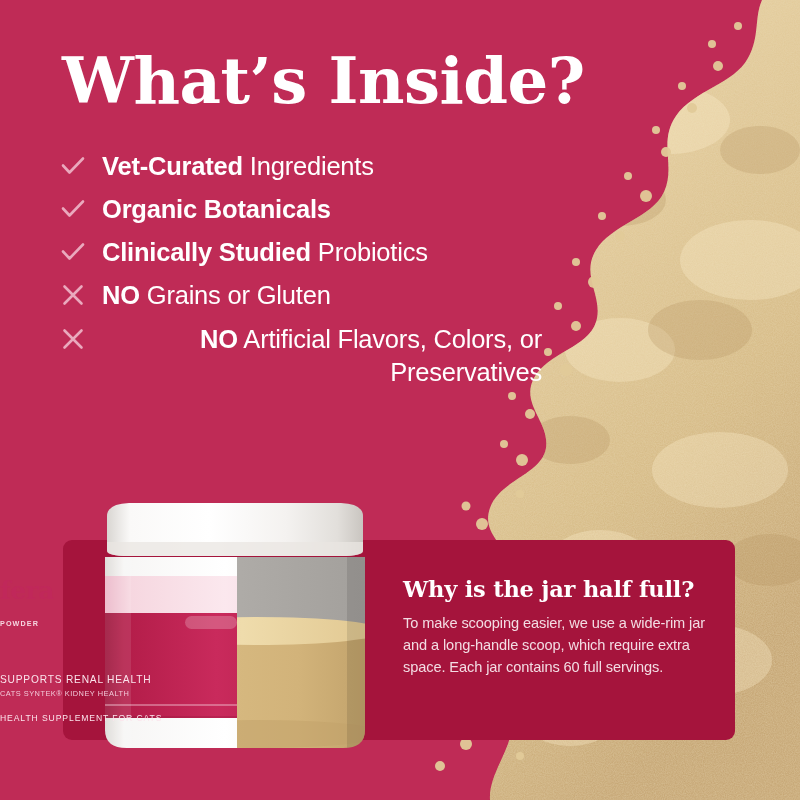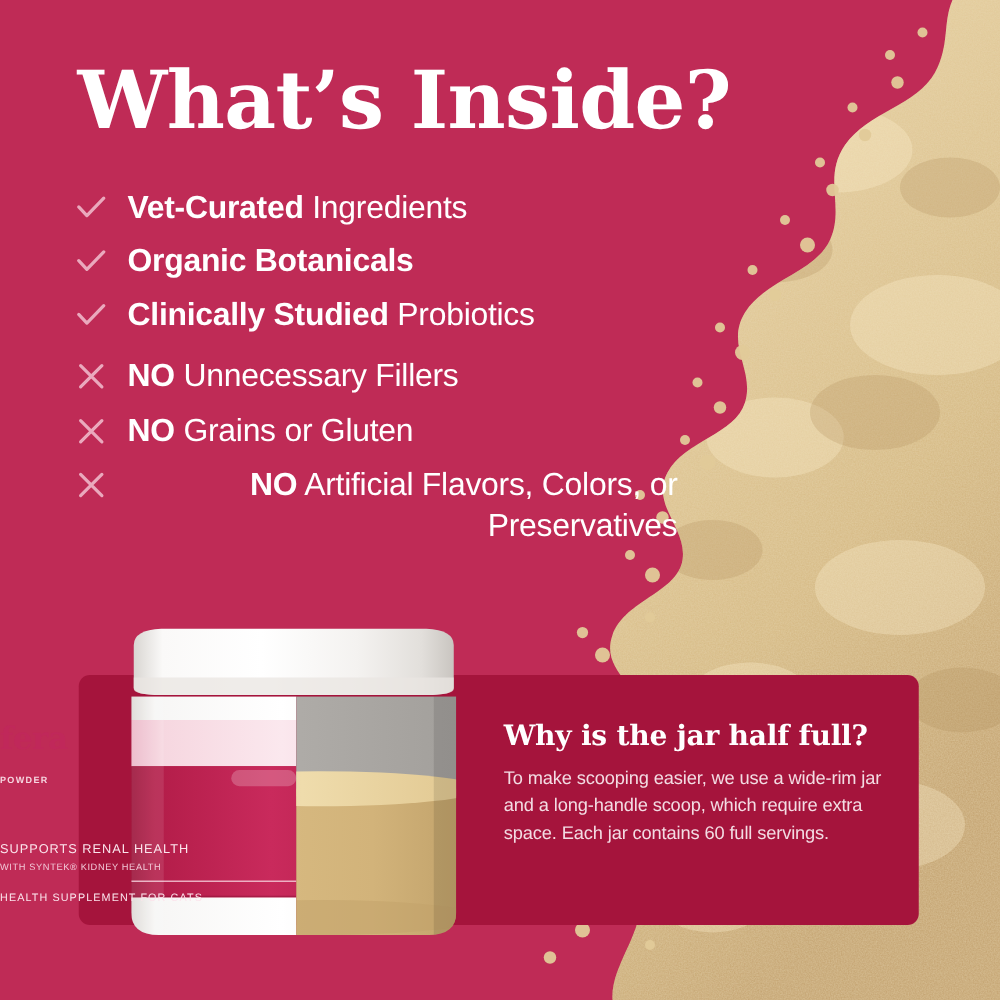--- a/index.html
+++ b/index.html
@@ -207,28 +207,20 @@
 
     <div class="brow">
       <span class="ic">
         <svg width="26" height="26" viewBox="0 0 26 26">
             <path d="M3 12.5 L9.5 19.5 L23 5.5" fill="none" stroke="#EAA9BD" stroke-width="2.6" stroke-linecap="round" stroke-linejoin="round"></path>
           </svg>
       </span>
       <span class="btxt"><b>Clinically Studied</b><span> Probiotics</span></span>
     </div>
 
-    <div class="brow" style="margin-top:16px;">
-      <span class="ic">
-        <svg width="26" height="26" viewBox="0 0 26 26">
-            <path d="M4.5 4.5 L21.5 21.5 M21.5 4.5 L4.5 21.5" fill="none" stroke="#EAA9BD" stroke-width="2.6" stroke-linecap="round"></path>
-          </svg>
-      </span>
-      <span class="btxt"><b>NO</b><span> Unnecessary Fillers</span></span>
-    </div>
 
     <div class="brow">
       <span class="ic">
         <svg width="26" height="26" viewBox="0 0 26 26">
             <path d="M4.5 4.5 L21.5 21.5 M21.5 4.5 L4.5 21.5" fill="none" stroke="#EAA9BD" stroke-width="2.6" stroke-linecap="round"></path>
           </svg>
       </span>
       <span class="btxt"><b>NO</b><span> Grains or Gluten</span></span>
     </div>
 
@@ -338,20 +330,20 @@
         <rect x="10" y="59" width="26" height="195" fill="#FFFFFF" opacity="0.10"></rect>
         <rect x="252" y="59" width="18" height="195" fill="#000000" opacity="0.10"></rect>
       </g>
     </svg>
   </div>
 
   <div style="position:absolute;left:0;top:0;width:237px;height:800px;overflow:hidden;">
     <div class="jarlbl lbl-brand">fera</div>
     <div class="jarlbl lbl-pill">POWDER</div>
     <div class="jarlbl lbl-sub1">SUPPORTS RENAL HEALTH</div>
-    <div class="jarlbl lbl-sub2">WITH SYNTEK® KIDNEY HEALTH</div>
+    <div class="jarlbl lbl-sub2">CATS SYNTEK® KIDNEY HEALTH</div>
     <div class="jarlbl lbl-foot">HEALTH SUPPLEMENT FOR CATS</div>
   </div>
 
   <div style="position:absolute;left:185px;top:616px;width:52px;height:13px;
               border-radius:7px;background:rgba(255,255,255,0.22);"></div>
 
 </div>
 
 </body></html>

